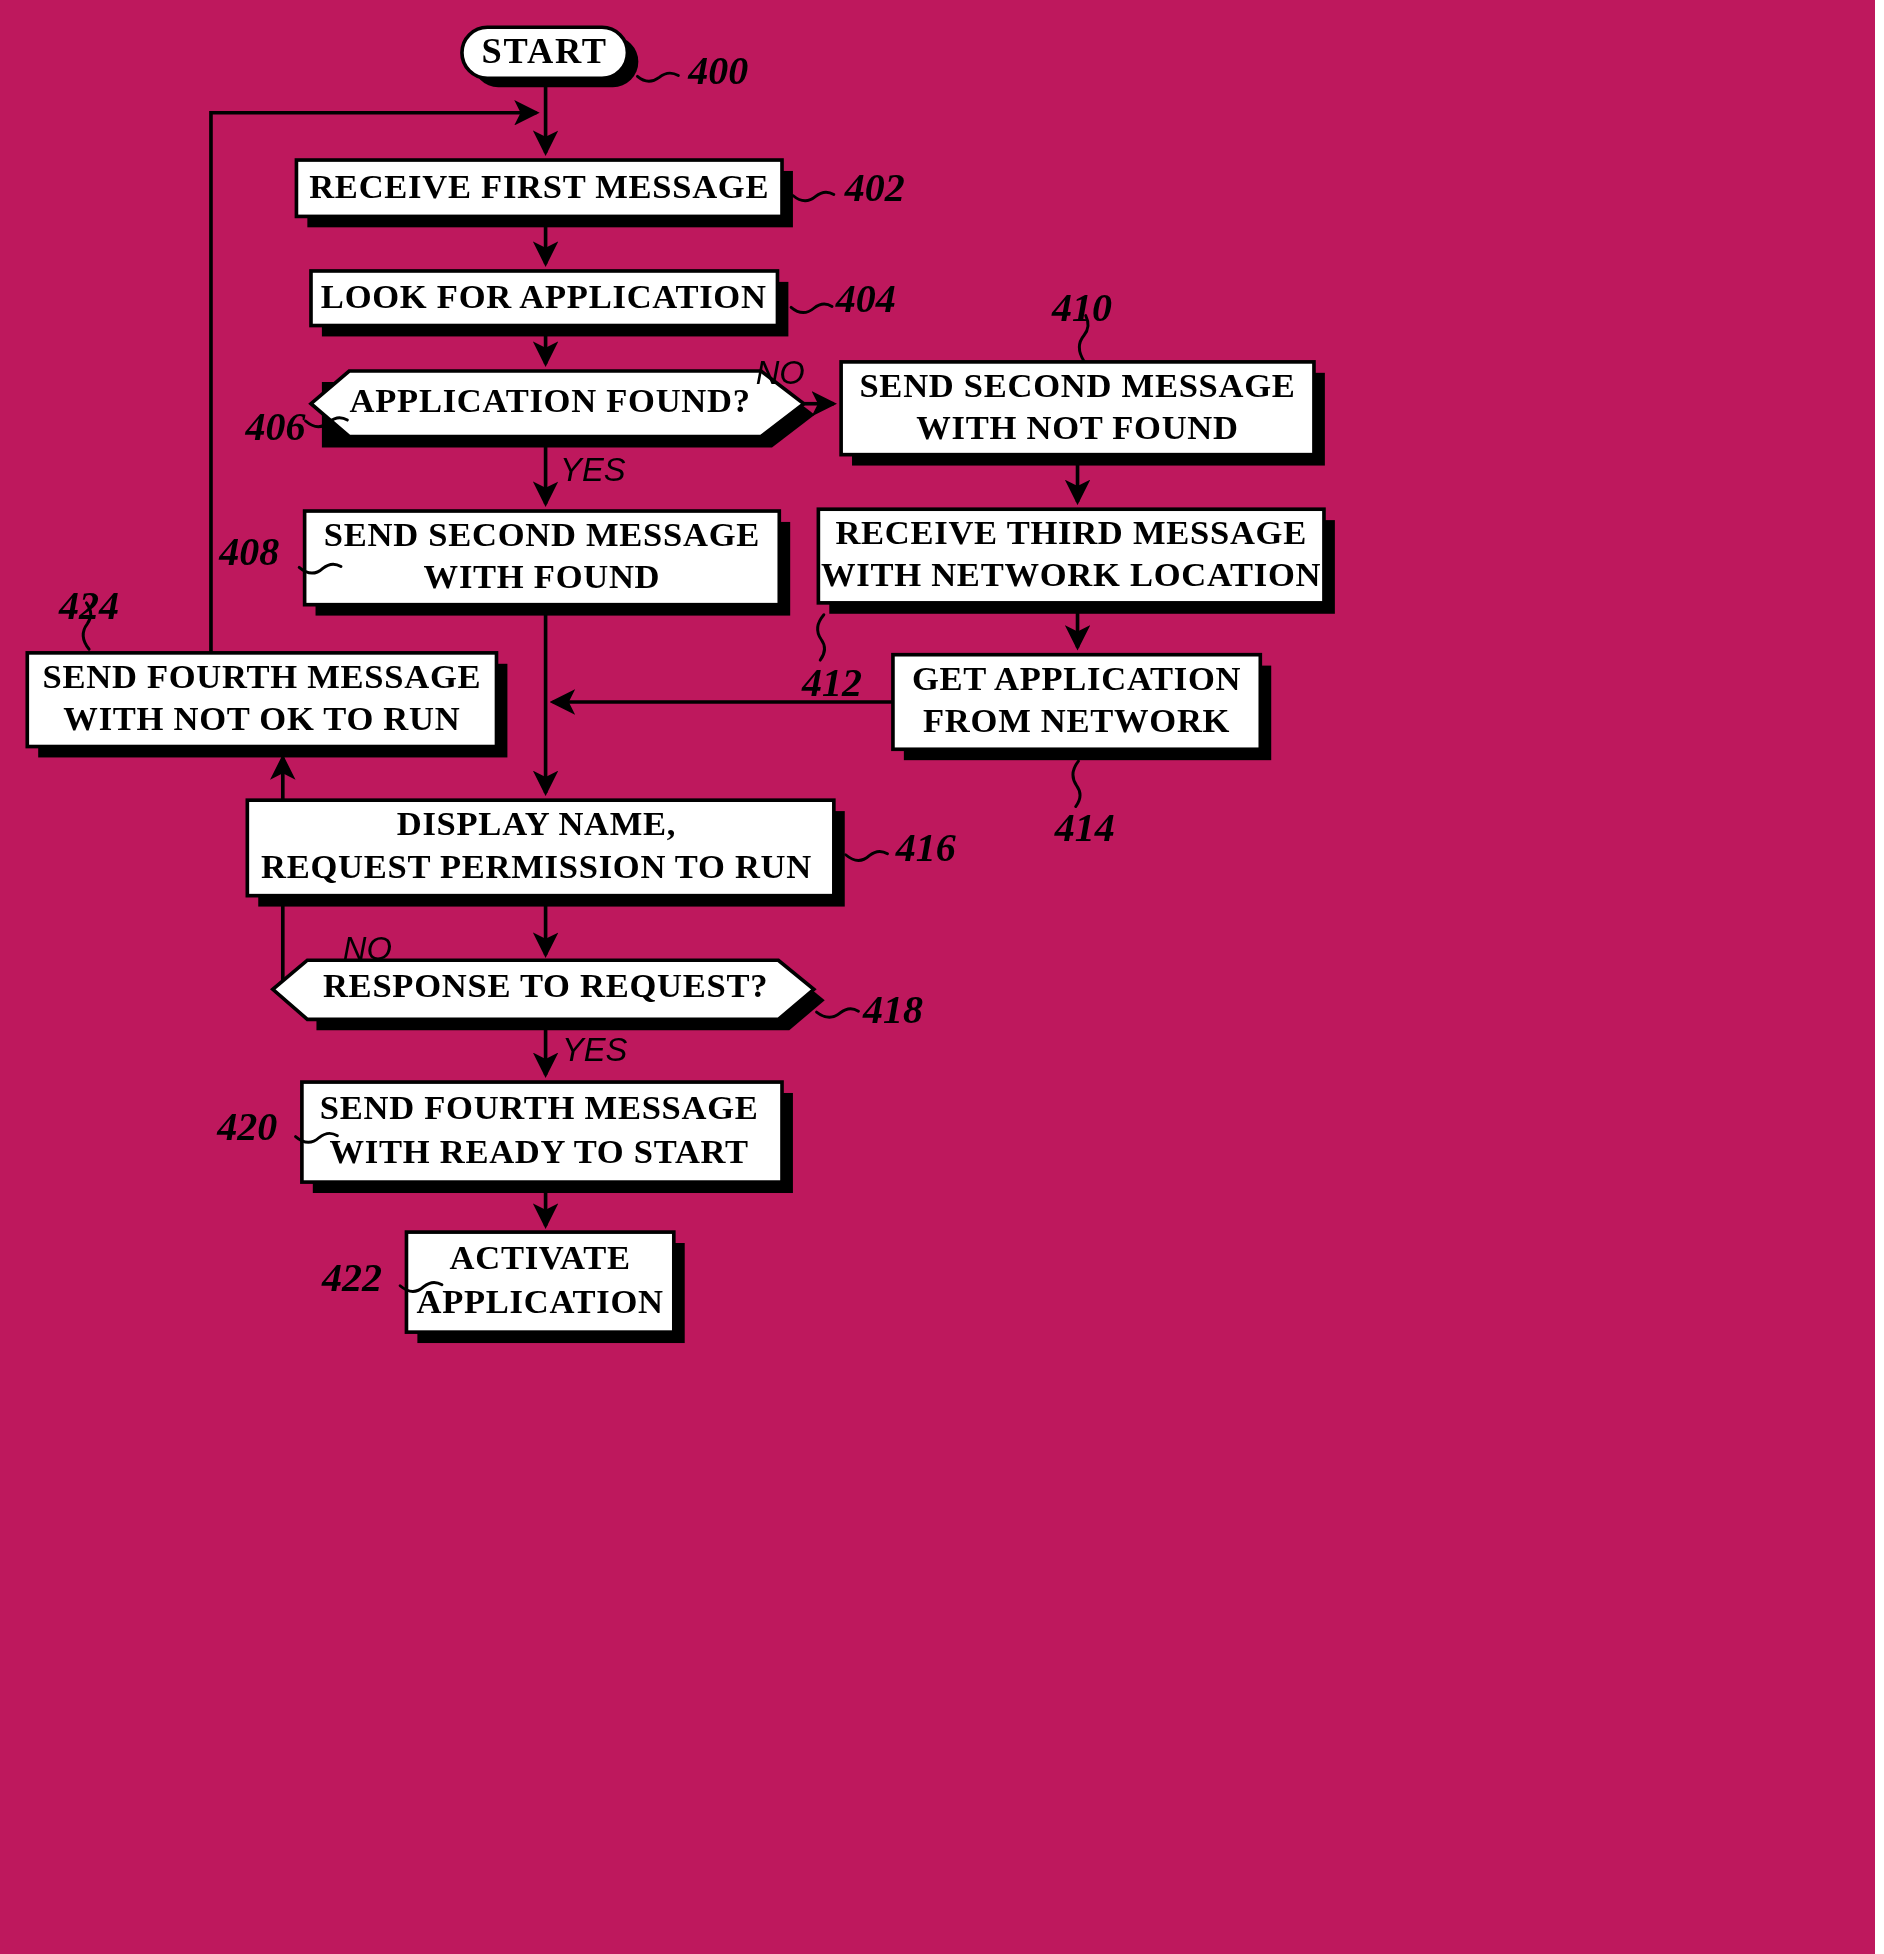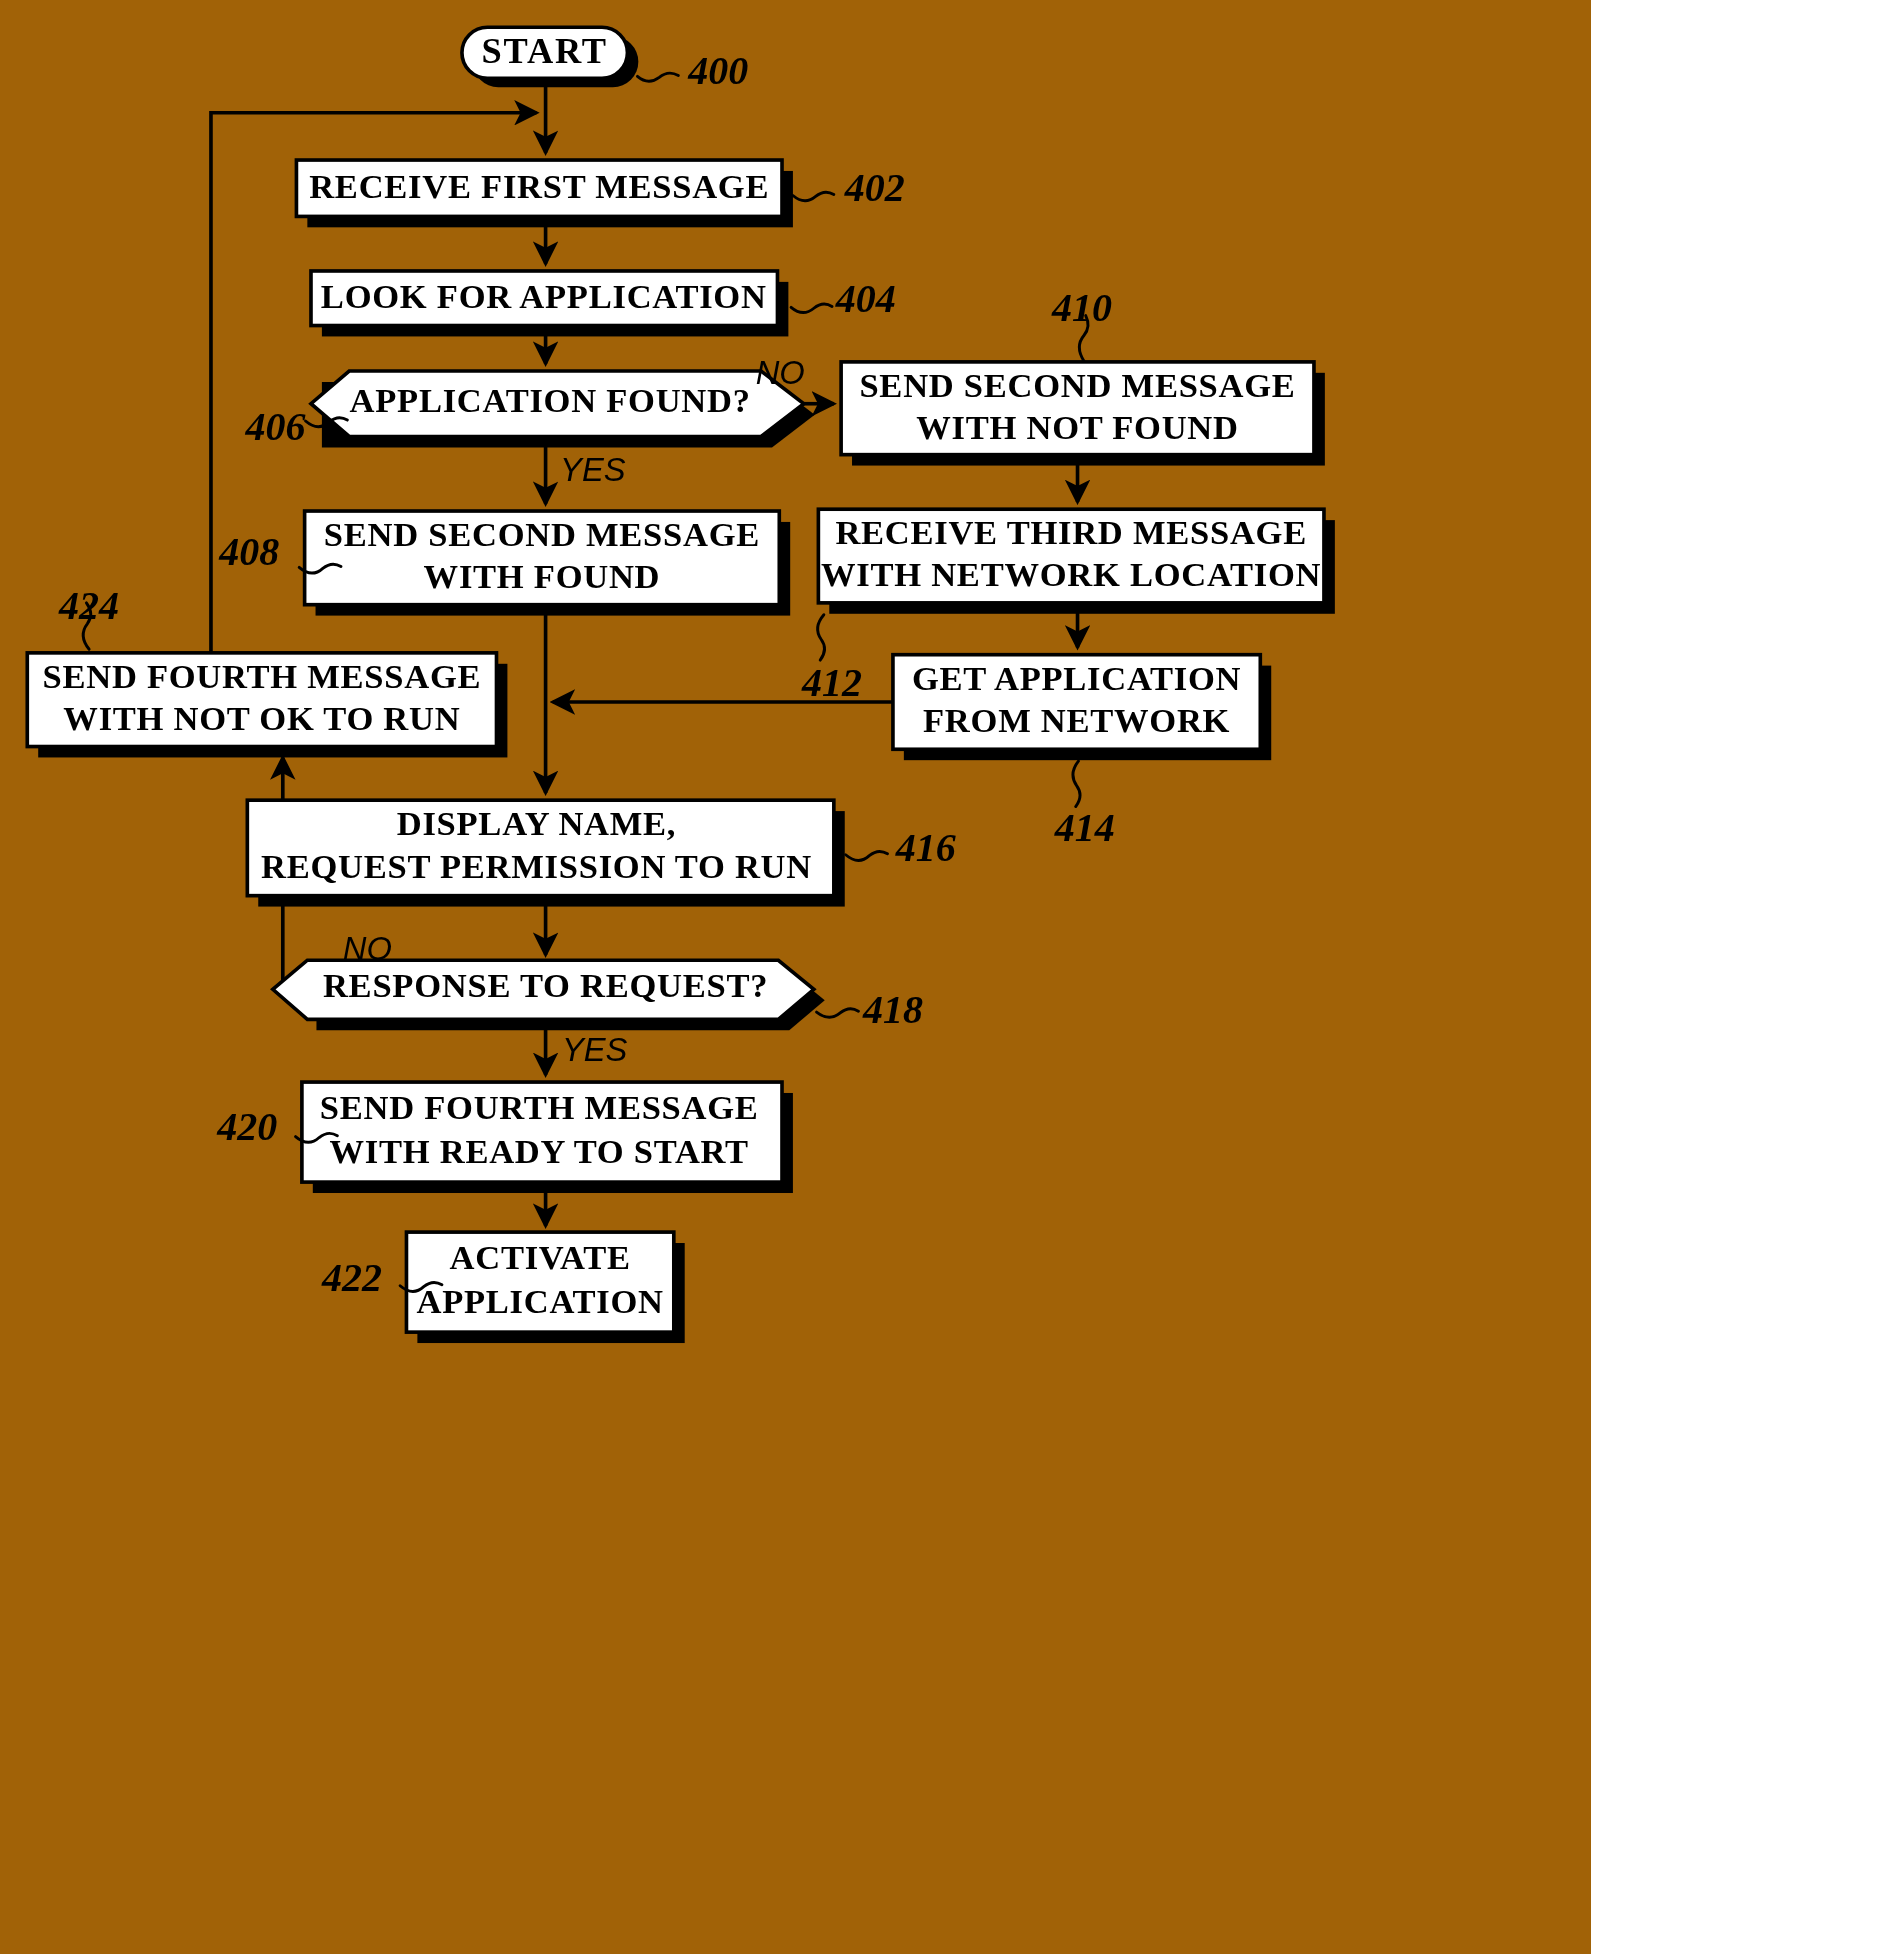--- a/index.html
+++ b/index.html
@@ -8,23 +8,23 @@
     background: #ffffff;
   }
   body {
     width: 1885px;
     height: 1955px;
     font-family: "Liberation Serif", "DejaVu Serif", serif;
     overflow: hidden;
   }
   #flow-root {
     position: relative;
-    width: 1591px;
+    width: 1875px;
     height: 1955px;
-    background: #a16207;
+    background: #be185d;
     text-decoration: underline;
   }
   svg#flow-svg {
     position: absolute;
     left: 0;
     top: 0;
     width: 1885px;
     height: 1955px;
     display: block;
   }

